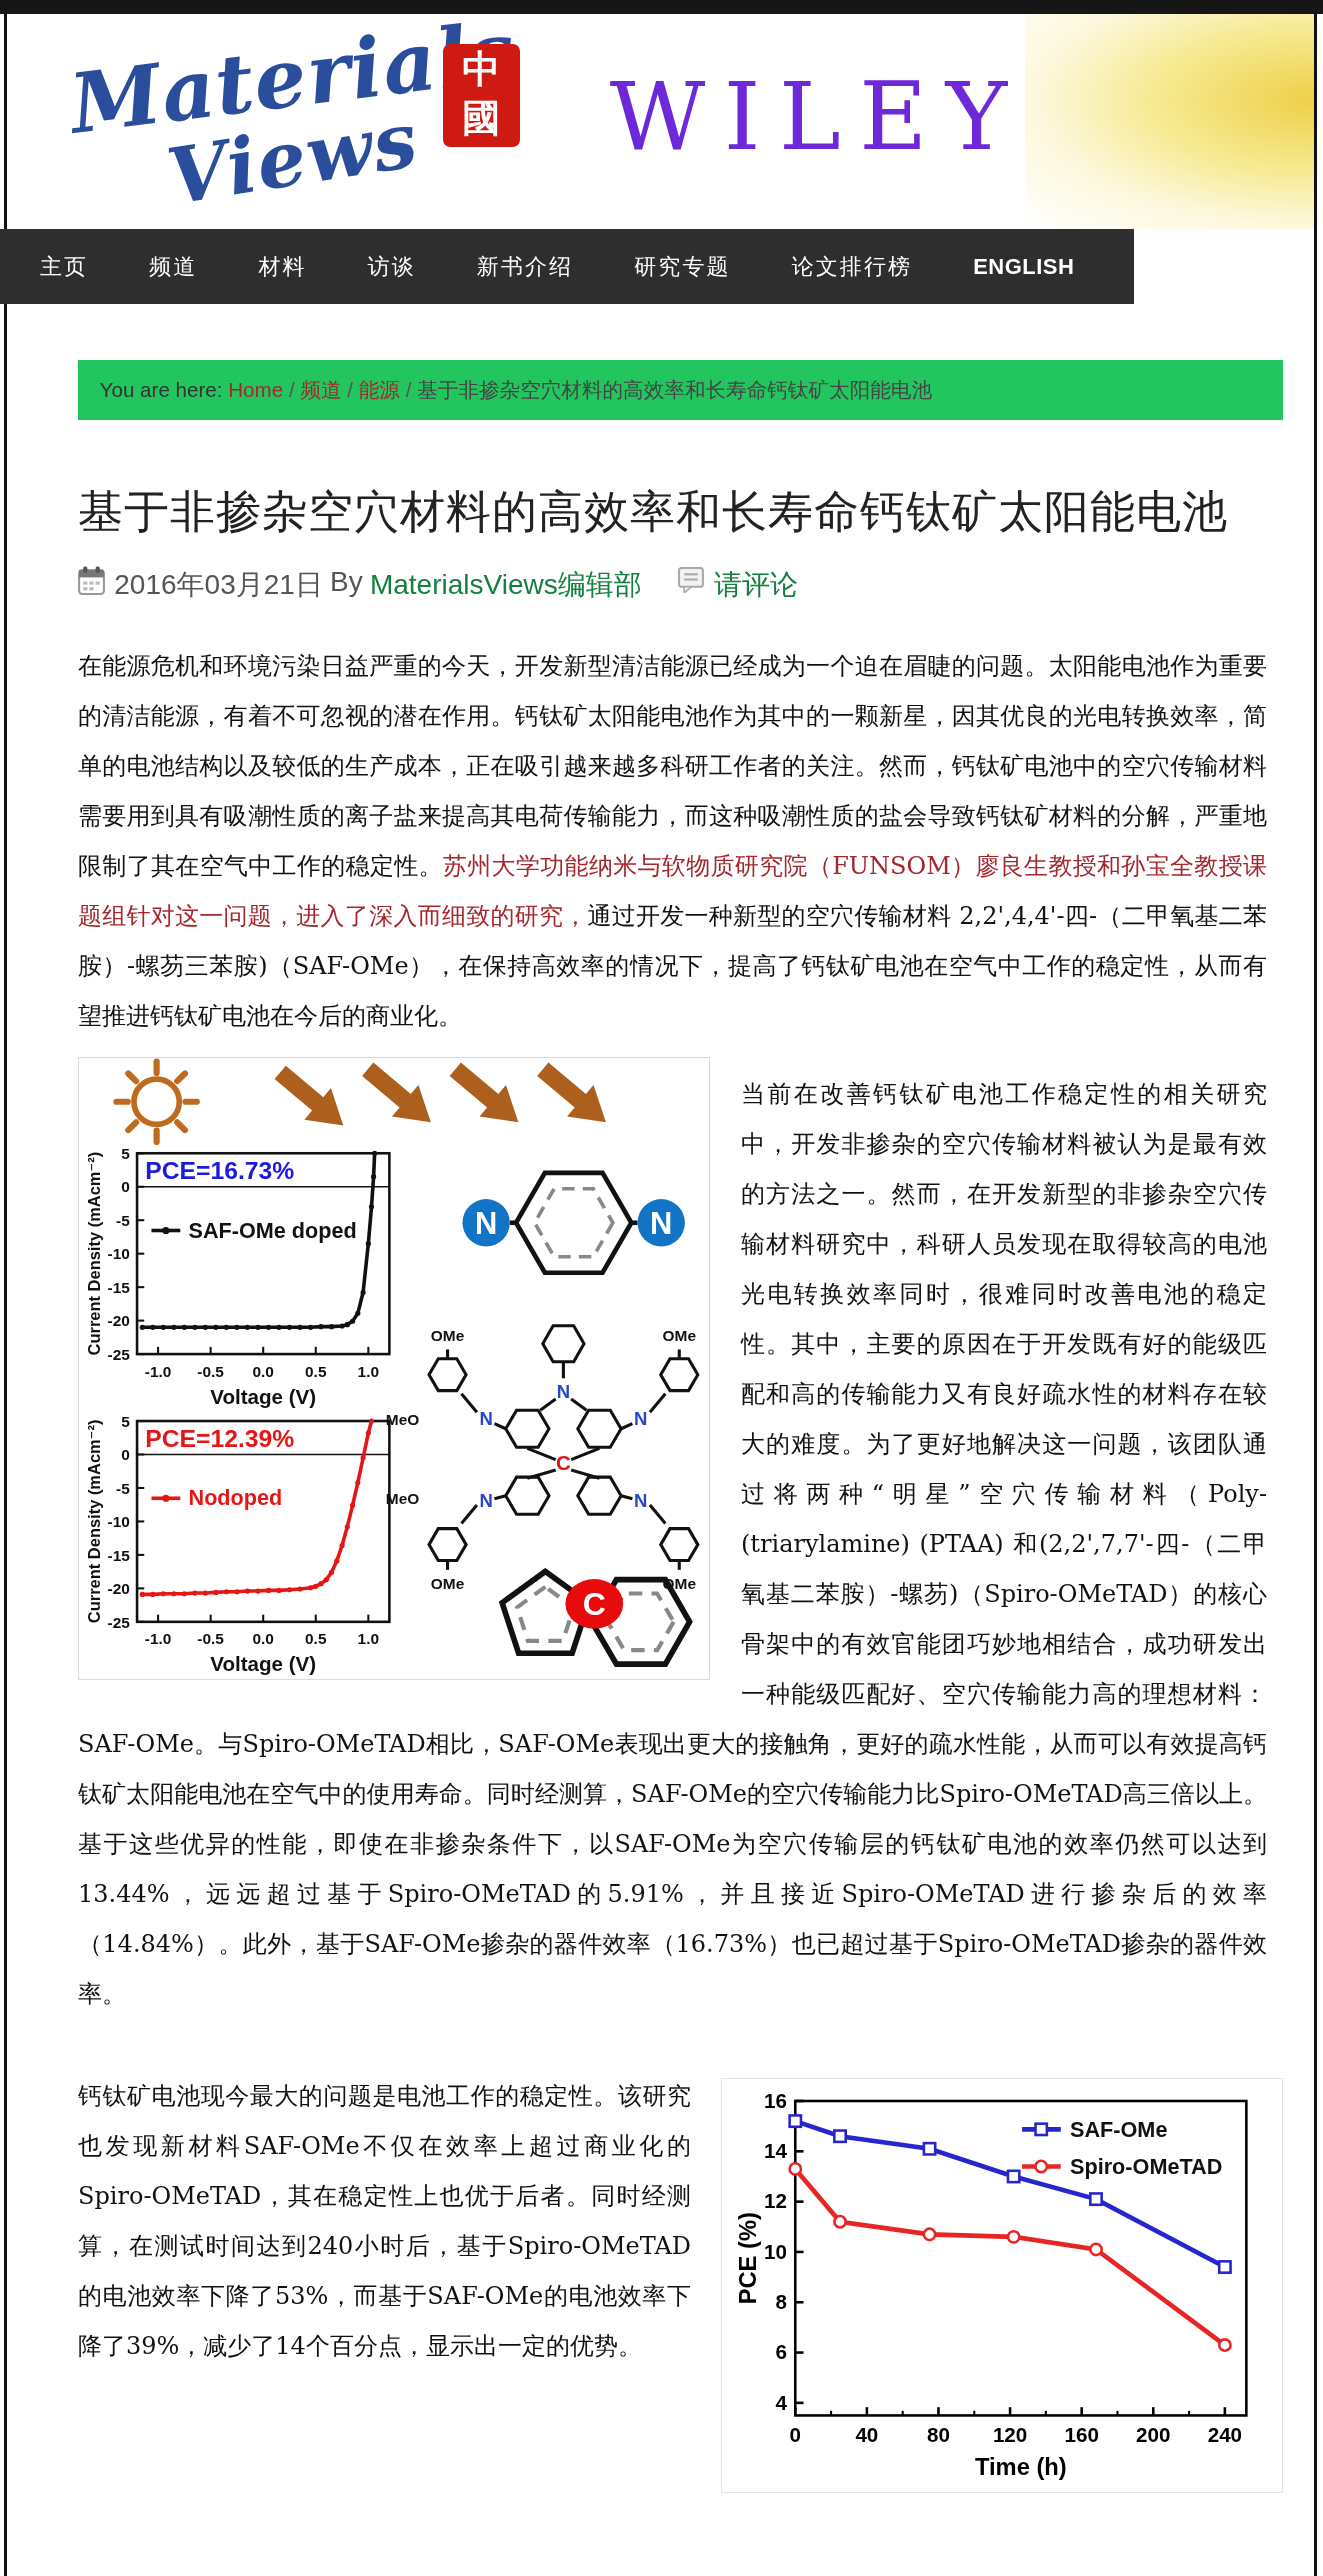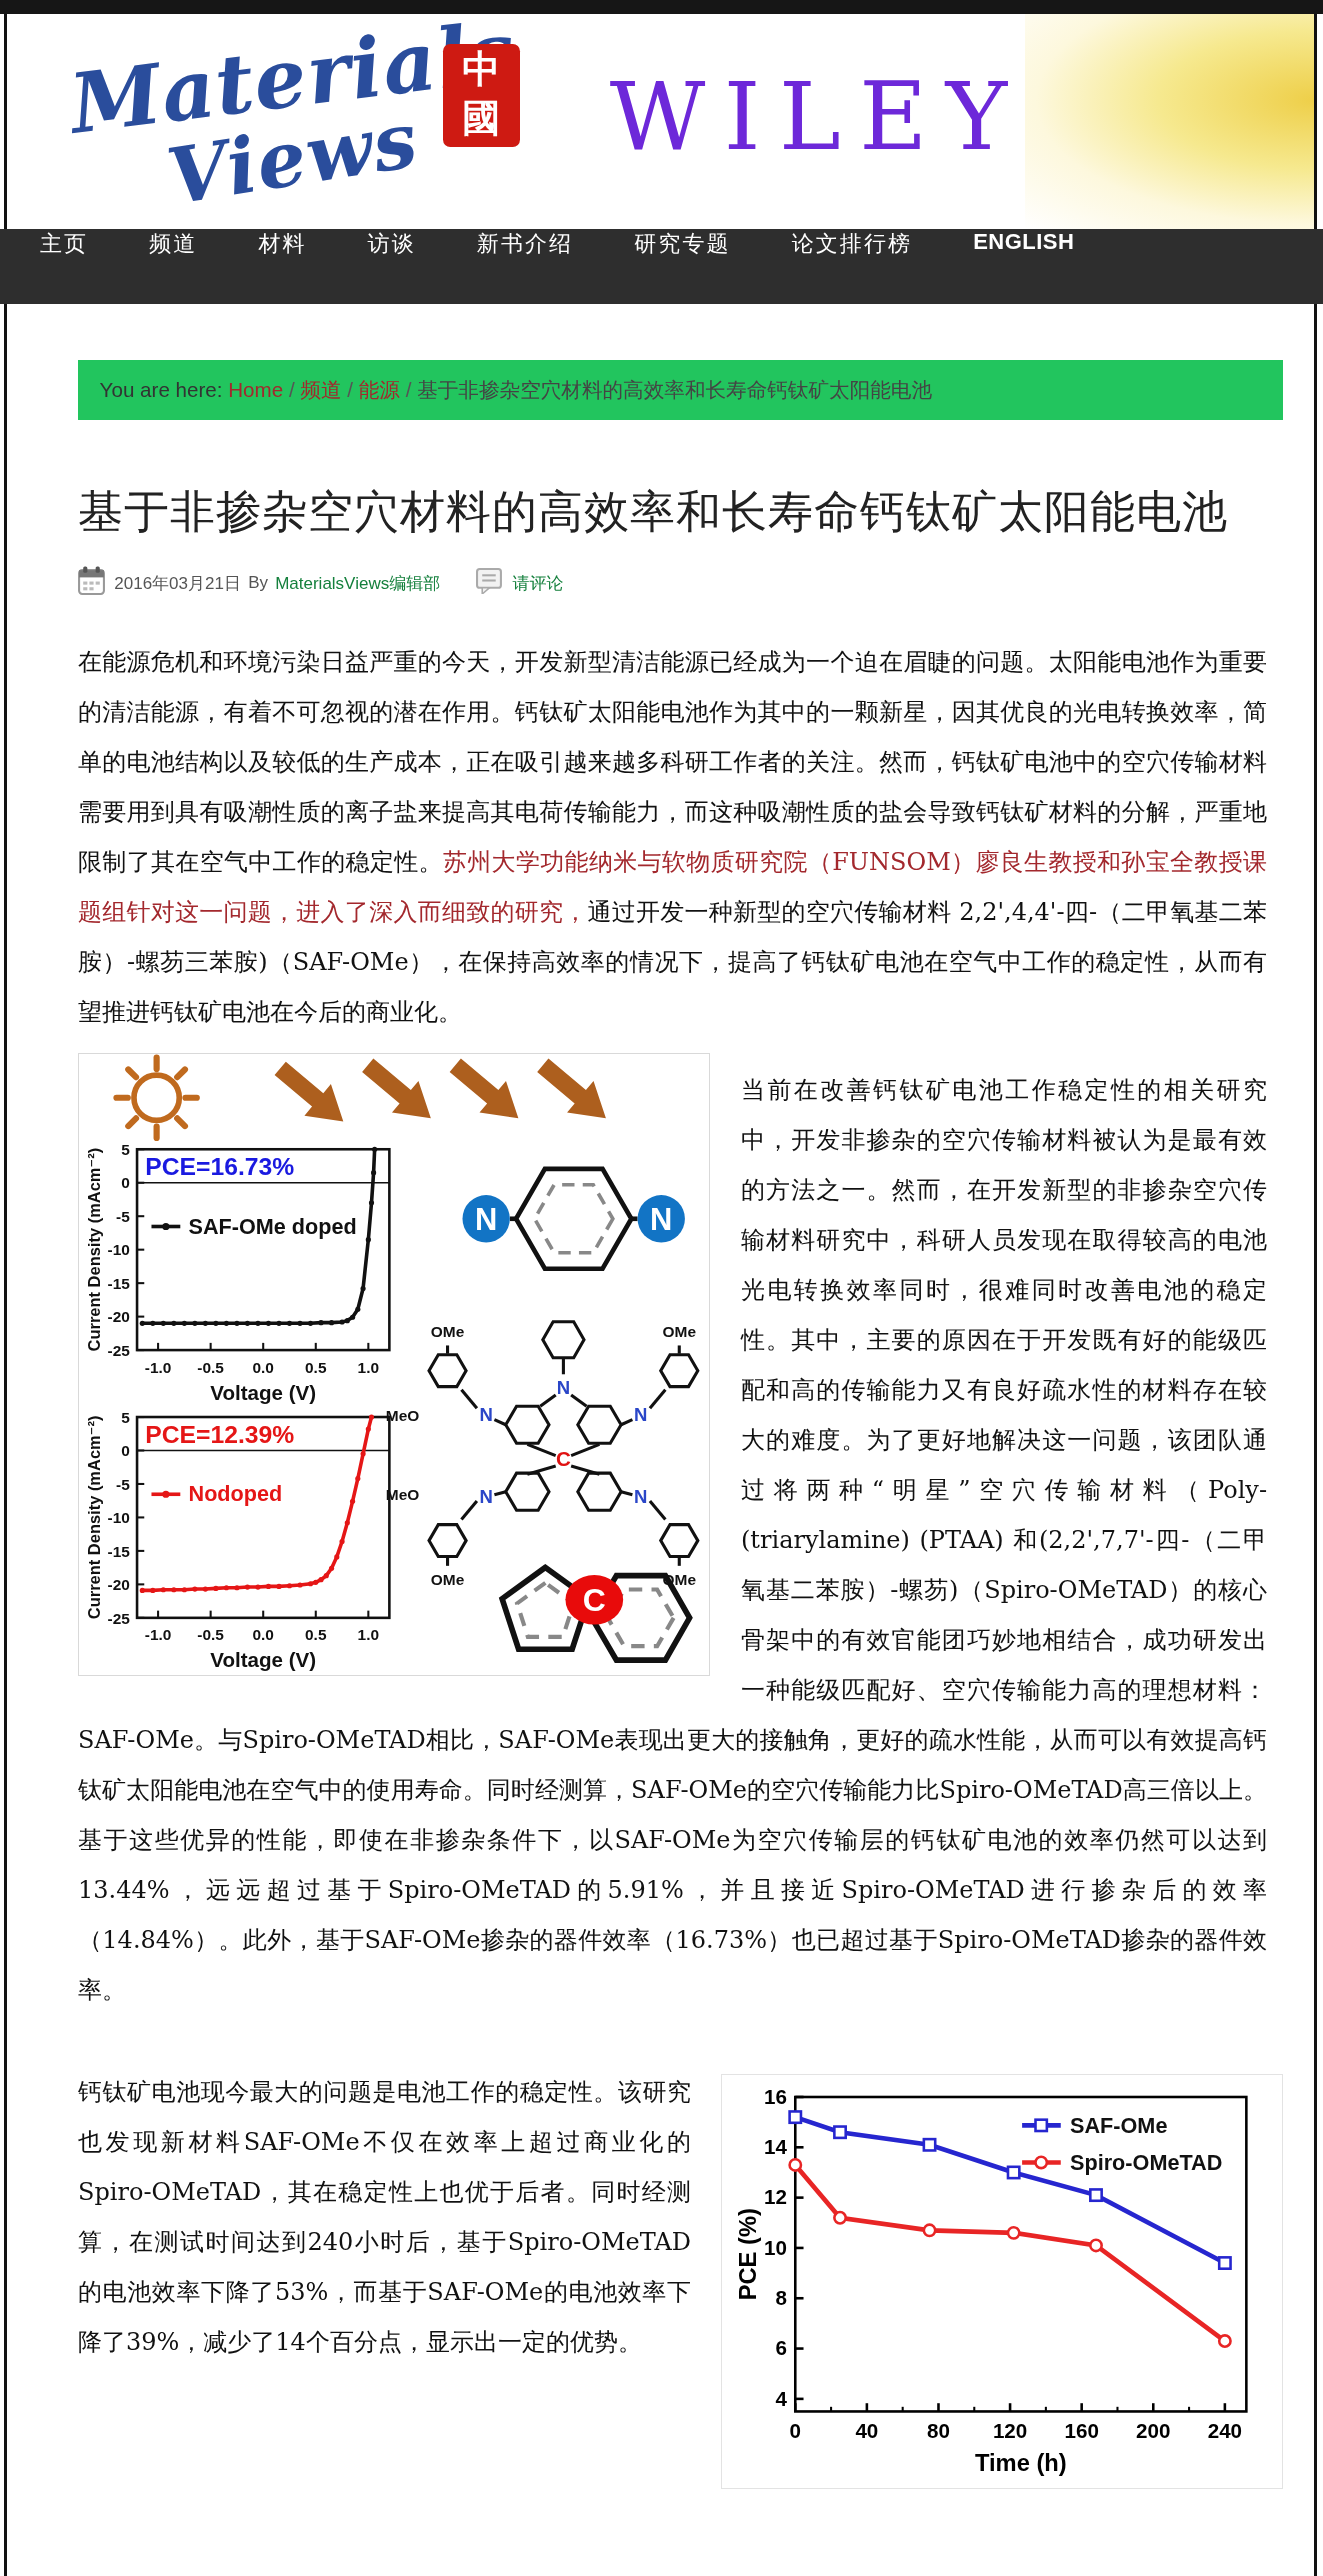--- a/index.html
+++ b/index.html
@@ -19,37 +19,37 @@
     font-family:"DejaVu Serif","Liberation Serif",serif;font-style:italic;font-weight:bold;}
   .logo-l1{position:absolute;left:0;top:10.3px;font-size:82px;transform:rotate(-7deg);letter-spacing:1px;}
   .logo-l2{position:absolute;left:98px;top:95px;font-size:77px;transform:rotate(-9deg);letter-spacing:1px;}
   .seal{position:absolute;left:374px;top:26px;width:77px;height:103px;background:#ce1a12;border-radius:7.2px;
     color:#fff;text-align:center;font-family:"DejaVu Serif",serif;font-style:normal;font-weight:bold;}
   .seal span{display:block;font-size:38px;line-height:49px;}
   .wiley{position:absolute;left:603px;top:49px;font-family:"DejaVu Serif","Liberation Serif",serif;
     font-size:93px;letter-spacing:18.5px;color:#6d28d9;text-align:center;}
 
   
-  .nav{position:absolute;left:0;top:229px;width:1323px;height:75px;background:#2e2e2e;
-    display:flex;padding-left:40px;box-sizing:border-box;z-index:5;}
+  .nav{position:absolute;left:0;top:229px;width:1134px;height:75px;background:#2e2e2e;
+    display:flex;align-items:center;padding-left:40px;box-sizing:border-box;z-index:5;}
   .nav-item{color:#fff;font-size:22px;margin-right:61px;letter-spacing:2.1px;cursor:pointer;white-space:nowrap;}
   .nav-item.en{font-weight:700;letter-spacing:0.5px;}
 
   
   .content{position:absolute;left:78px;top:304px;width:1205px;}
   .breadcrumb{margin-top:56px;height:60px;line-height:60px;background:#22c55e;
     padding:0 21.6px;font-size:20.6px;color:#333;white-space:nowrap;overflow:hidden;}
   .breadcrumb a{color:#a3282d;text-decoration:none;cursor:pointer;}
   .crumb-sep{color:#555;}
   .crumb-current{color:#444;}
 
   .title{margin:63px 0 0 0;font-family:"DejaVu Serif","Liberation Serif",serif;font-weight:400;
     font-size:45px;line-height:58px;color:#222;letter-spacing:1px;}
 
-  .meta{margin-top:25px;display:flex;align-items:center;font-size:17px;color:#555;}
+  .meta{margin-top:25px;display:flex;font-size:28px;color:#555;}
   .meta .red{color:#15803d;cursor:pointer;}
   .meta .ic{margin-right:9.3px;flex:0 0 auto;}
   .meta .gap{width:36px;}
 
   .body-text{font-family:"DejaVu Serif","Liberation Serif",serif;font-size:24px;line-height:50px;
     color:#111;text-align:justify;margin:28px 16px 0 0;}
   .body-text.first{margin-top:37px;}
   .red-link{color:#a3282d;cursor:pointer;}
 
   .figure1{float:left;width:632px;height:623px;box-sizing:border-box;border:1px solid #d9d9d9;

